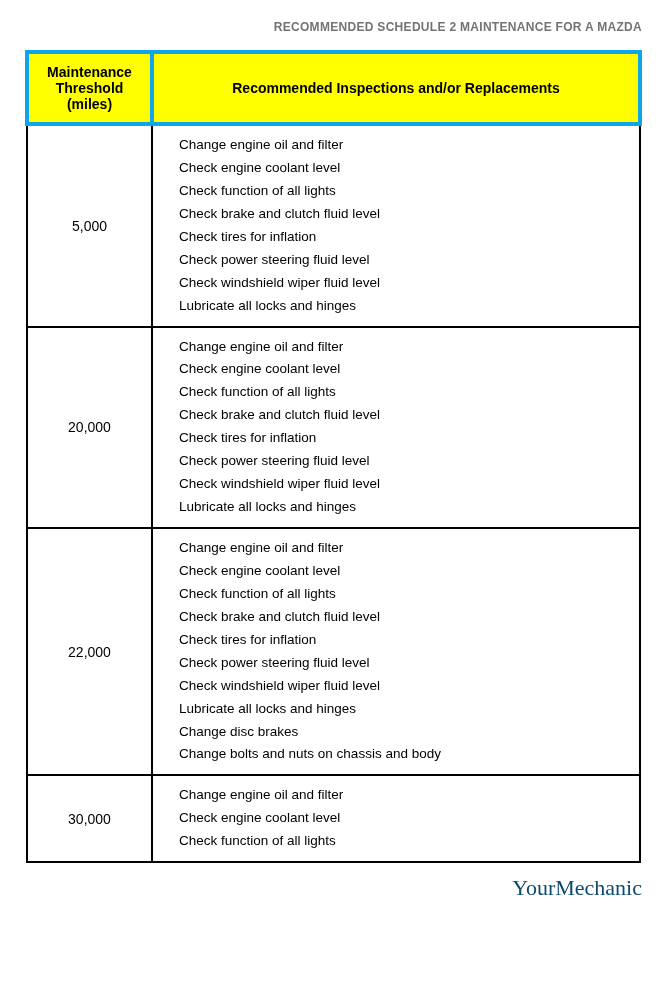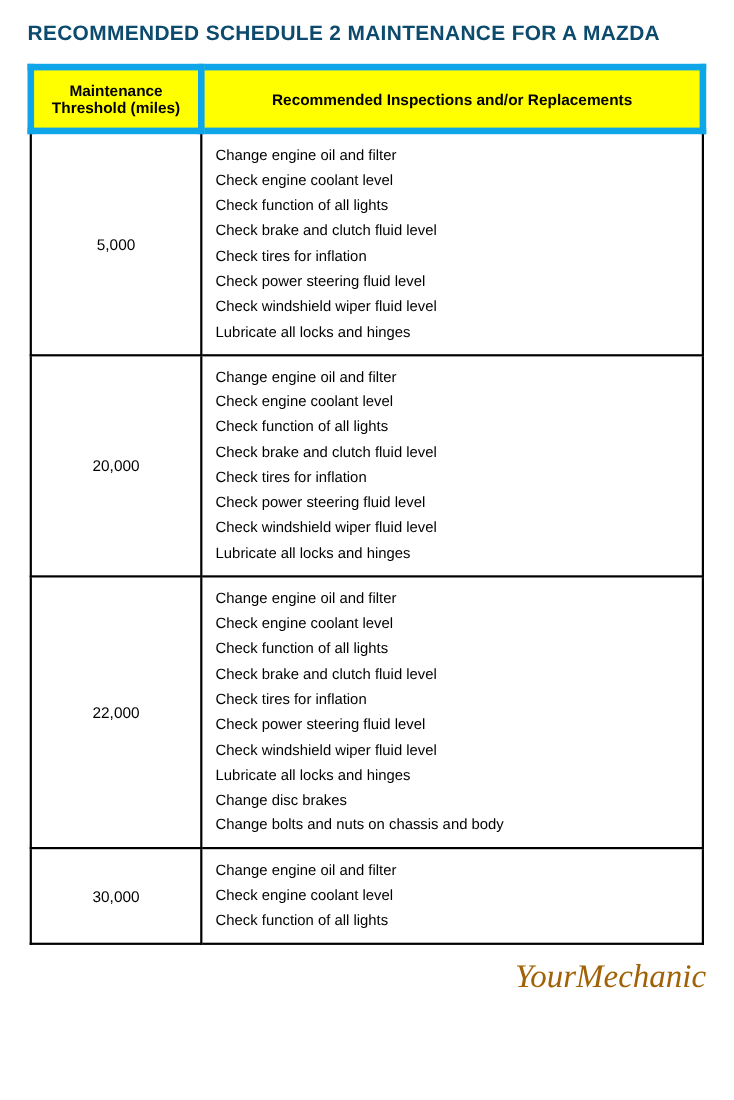--- a/index.html
+++ b/index.html
@@ -8,65 +8,64 @@
       padding: 0;
     }
     body {
       font-family: Arial, sans-serif;
       background: #ffffff;
       width: 667px;
       min-height: 1000px;
       padding: 20px 25px 30px 25px;
     }
     .page-title {
-      font-size: 19px;
+      font-size: 12px;
       font-weight: bold;
-      text-align: left;
+      text-align: right;
       margin-bottom: 16px;
-      color: #0c4a6e;
+      color: #737373;
       letter-spacing: 0.3px;
     }
     table {
       width: 100%;
       border-collapse: collapse;
       border: 2px solid #000;
     }
     th {
       background-color: #ffff00;
-      border: 6px solid #0ea5e9;
+      border: 4px solid #0ea5e9;
       padding: 10px 8px;
       text-align: center;
       font-size: 14px;
       font-weight: bold;
       color: #000;
       vertical-align: middle;
     }
     td {
       border: 2px solid #000;
-      padding: 8px 12px;
+      padding: 8px 26px;
       font-size: 13.5px;
       color: #000;
       vertical-align: top;
     }
     td.miles {
       text-align: center;
       vertical-align: middle;
       font-size: 14px;
-      width: 155px;
+      width: 125px;
     }
     td.tasks {
       line-height: 1.7;
     }
     .logo {
       text-align: right;
       margin-top: 12px;
       font-family: 'Georgia', serif;
-      font-size: 30px;
-      font-style: italic;
-      color: #a16207;
+      font-size: 22px;
+      color: #0c4a6e;
     }
   </style>
 </head>
 <body>
 
 <h1 class="page-title">RECOMMENDED SCHEDULE 2 MAINTENANCE FOR A MAZDA</h1>
 
 <table>
   <thead>
     <tr>

